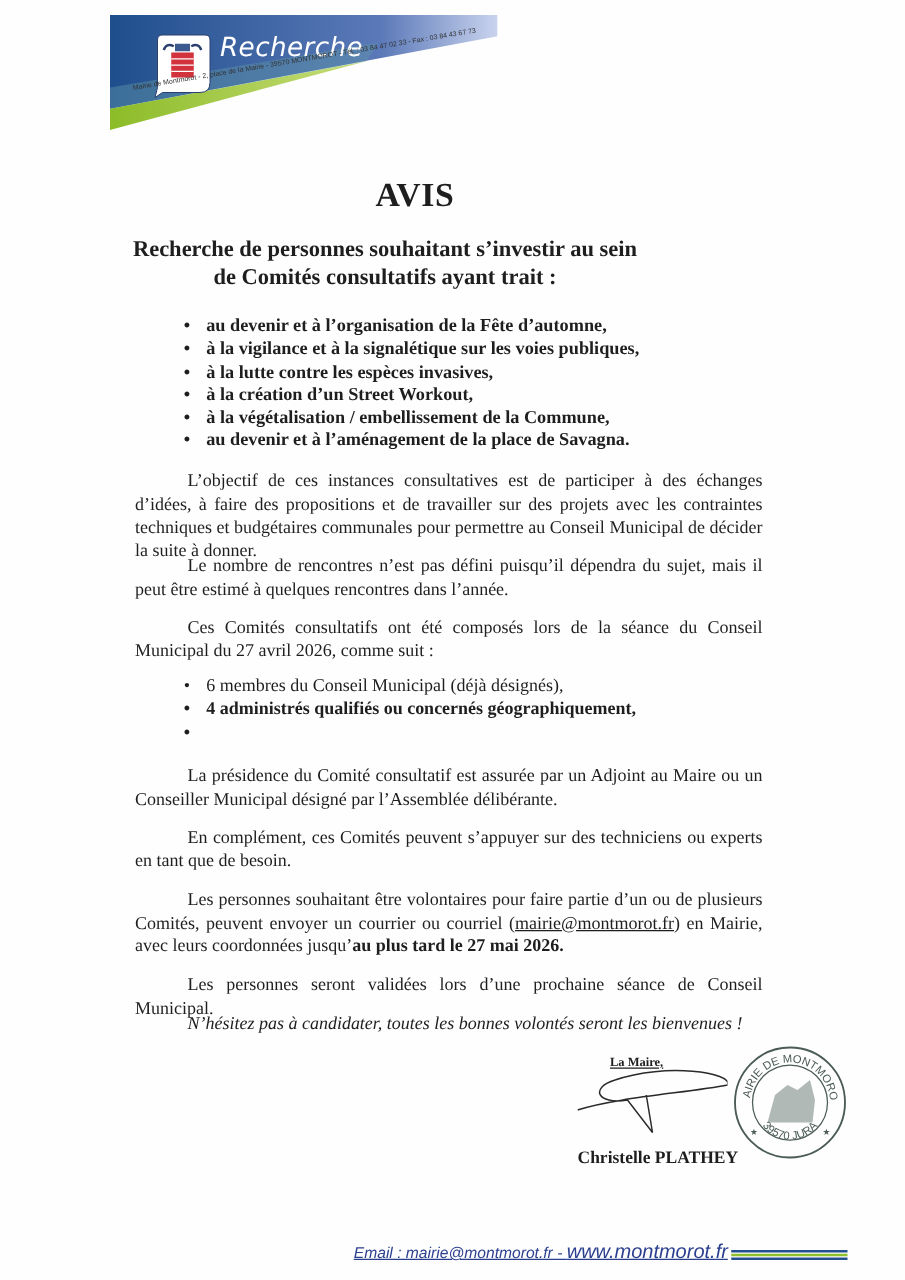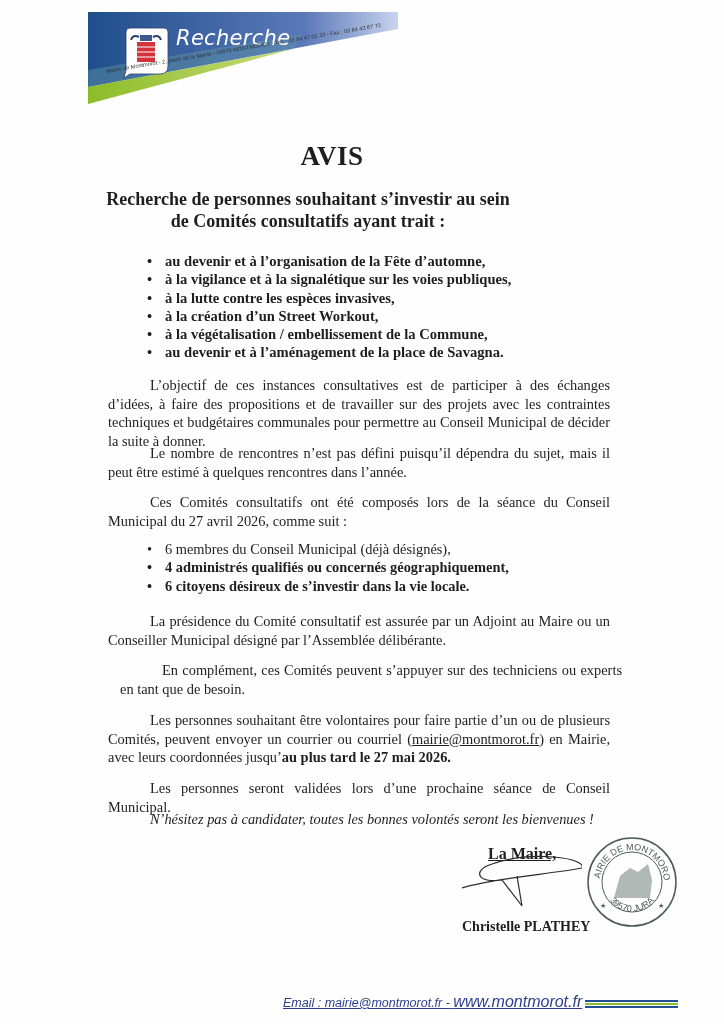--- a/index.html
+++ b/index.html
@@ -30,21 +30,21 @@
           text-align:justify; margin:0; }
   .para .indent { display:inline-block; width:42px; }
 
   .composition { position:absolute; left:145px; top:540px; margin:0; padding:0; list-style:none;
                  font-size:14.4px; line-height:18.3px; }
   .composition li { position:relative; padding-left:20px; }
   .bold { font-weight:bold; }
   .email-link { text-decoration:underline; }
 
   
-  .sig-title { position:absolute; left:488px; top:845px; font-weight:bold; font-size:16px;
+  .sig-title { position:absolute; left:488px; top:845px; font-weight:bold; font-size:10px;
                text-decoration:underline; }
   .sig-name { position:absolute; left:462px; top:919px; font-weight:bold; font-size:14px; }
   .sig-scribble { position:absolute; left:462px; top:848px; }
   .stamp { position:absolute; left:586px; top:836px; }
 
   
   .footer { position:absolute; left:283px; top:993px; font-family:"Liberation Sans", sans-serif;
             font-style:italic; color:#2b3f8f; white-space:nowrap;text-decoration:underline; }
   .footer .email { font-size:12.5px; }
   .footer .web { font-size:16px; }
@@ -101,26 +101,26 @@
 
 <p class="para" style="top:376px;"><span class="indent"></span><span>L’objectif de ces instances consultatives est de participer à des échanges d’idées, à faire des propositions et de travailler sur des projets avec les contraintes techniques et budgétaires communales pour permettre au Conseil Municipal de décider la suite à donner.</span></p>
 
 <p class="para" style="top:444px;"><span class="indent"></span><span>Le nombre de rencontres n’est pas défini puisqu’il dépendra du sujet, mais il peut être estimé à quelques rencontres dans l’année.</span></p>
 
 <p class="para" style="top:493px;"><span class="indent"></span><span>Ces Comités consultatifs ont été composés lors de la séance du Conseil Municipal du 27 avril 2026, comme suit :</span></p>
 
 <ul class="composition">
   <li><span class="bullet">•</span><span>6 membres du Conseil Municipal (déjà désignés),</span></li>
   <li class="bold"><span class="bullet">•</span><span>4 administrés qualifiés ou concernés géographiquement,</span></li>
-  <li class="bold"><span class="bullet">•</span><span>6 citoyens désireux de s’investir dans la vie locale.</span></li>
+  <li class="bold"><span class="bullet">•</span></li>
 </ul>
 
 <p class="para" style="top:612px;"><span class="indent"></span><span>La présidence du Comité consultatif est assurée par un Adjoint au Maire ou un Conseiller Municipal désigné par l’Assemblée délibérante.</span></p>
 
-<p class="para" style="top:661px;margin-left:12px;"><span class="indent"></span><span>En complément, ces Comités peuvent s’appuyer sur des techniciens ou experts en tant que de besoin.</span></p>
+<p class="para" style="top:661px;"><span class="indent"></span><span>En complément, ces Comités peuvent s’appuyer sur des techniciens ou experts en tant que de besoin.</span></p>
 
 <p class="para" style="top:711px;"><span class="indent"></span><span>Les personnes souhaitant être volontaires pour faire partie d’un ou de plusieurs Comités, peuvent envoyer un courrier ou courriel (</span><span class="email-link">mairie@montmorot.fr</span><span>) en Mairie, avec leurs coordonnées jusqu’</span><span class="bold">au plus tard le 27 mai 2026.</span></p>
 
 <p class="para" style="top:779px;"><span class="indent"></span><span>Les personnes seront validées lors d’une prochaine séance de Conseil Municipal.</span></p>
 
 <p class="para" style="top:810px;font-style:italic;"><span class="indent"></span><span>N’hésitez pas à candidater, toutes les bonnes volontés seront les bienvenues !</span></p>
 
 <div class="sig-title">La Maire,</div>
 <svg class="sig-scribble" width="120" height="60" viewBox="0 0 120 60">
   <path d="M0,40 C30,30 90,26 120,20 C125,10 70,2 30,16 C10,22 15,36 40,32 L60,58 L55,28" fill="none" stroke="#2a2a2a" stroke-width="1.2"></path>

